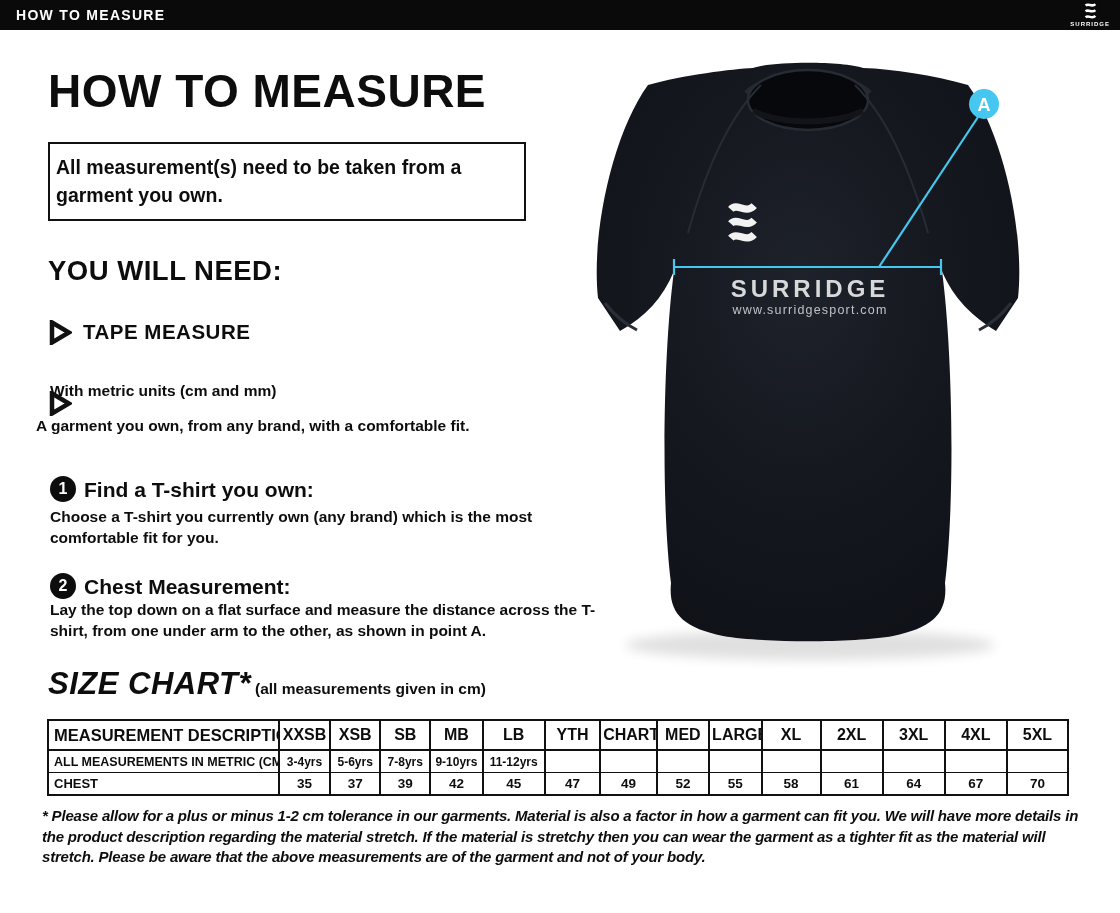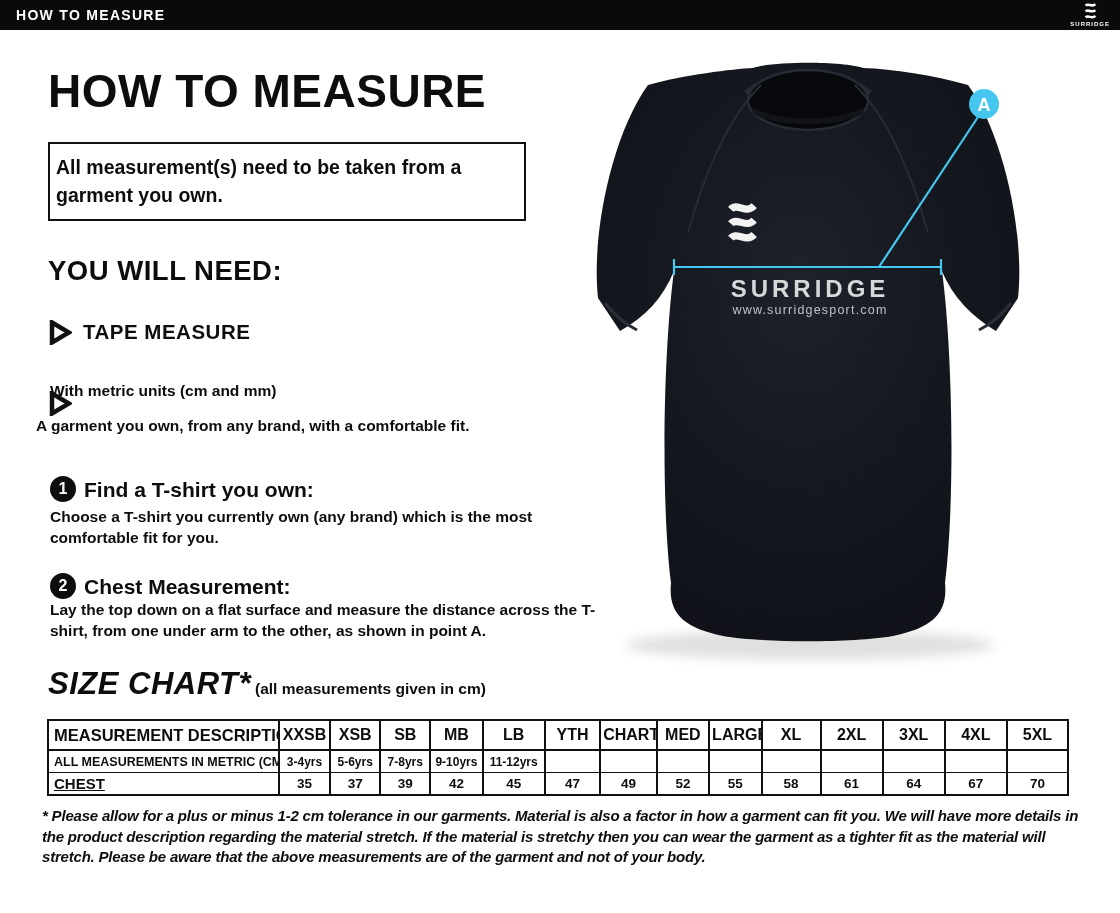--- a/index.html
+++ b/index.html
@@ -35,21 +35,21 @@
   
   .size-table{position:absolute;left:47px;top:719px;width:1022px;border-collapse:collapse;
               border:2.5px solid #111;table-layout:fixed;}
   .size-table th,.size-table td{border:2px solid #111;text-align:center;padding:0 2px;overflow:hidden;white-space:nowrap;}
   .size-table th{height:28px;font-size:16px;font-weight:bold;}
   .size-table th.desc-col{text-align:left;padding-left:5px;font-size:16.5px;}
   .size-table tr.metric-row td{height:21px;font-size:12px;font-weight:bold;border-bottom-width:1px;}
   .size-table tr.chest-row td{height:21px;font-size:13.5px;font-weight:bold;border-top-width:1px;}
   .size-table td.row-label{text-align:left;padding-left:5px;}
   .size-table tr.metric-row td.row-label{font-size:12.5px;}
-  .size-table tr.chest-row td.row-label{font-size:15px;text-decoration:underline;}
+  .size-table tr.chest-row td.row-label{font-size:13px;}
 
   .footnote{position:absolute;left:42px;top:806px;width:1046px;font-size:15px;font-weight:bold;
             font-style:italic;line-height:20.5px;letter-spacing:-0.2px;}
 
   .shirt-wrap{position:absolute;left:593px;top:53px;width:530px;height:615px;}
 </style>
 </head>
 <body>
 
 <div id="stage">

